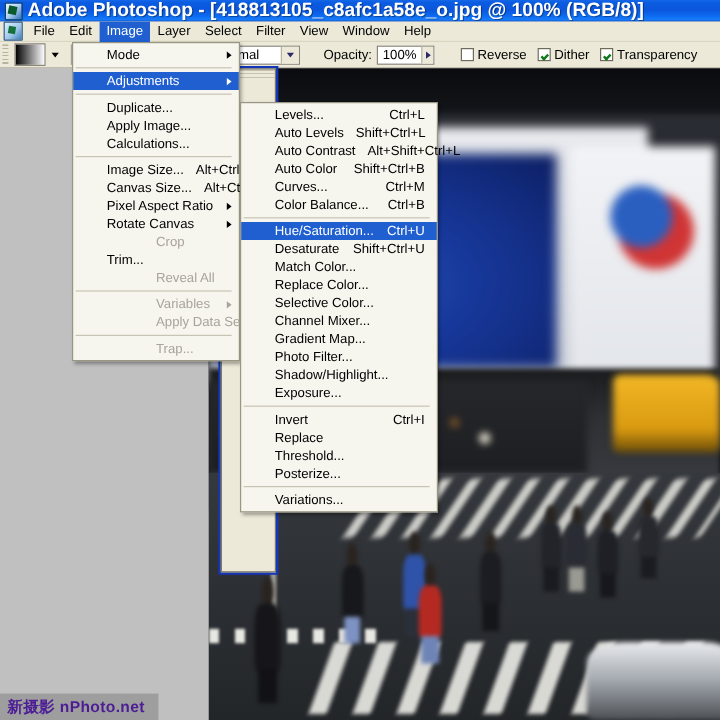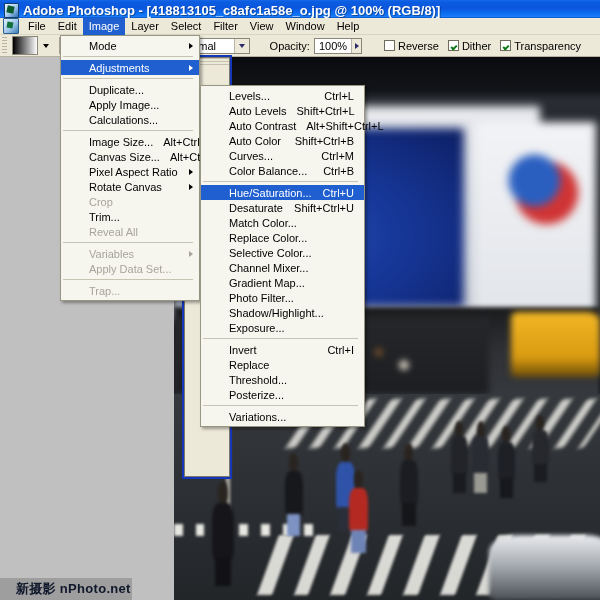--- a/index.html
+++ b/index.html
@@ -9,22 +9,22 @@
     font-size:11px;
     background:#c0c0c0;
     -webkit-font-smoothing:none;
   }
   #app{position:relative;width:600px;height:600px;overflow:hidden;}
 
   
   .titlebar{
     position:absolute;left:0;top:0;width:600px;height:18px;
     background:linear-gradient(180deg,#1667e8 0%,#0a5ce0 12%,#0b56dd 45%,#0d6ff3 78%,#1b7bf7 92%,#0a4fc8 100%);
-    display:flex;align-items:flex-end;
-    color:#ffffff;font-weight:bold;font-size:13px;
+    display:flex;align-items:center;
+    color:#ffffff;font-weight:bold;font-size:16px;
     padding-left:4px;box-sizing:border-box;
     text-shadow:1px 1px 0 rgba(0,0,0,.35);
   }
   .ps-icon{
     width:13px;height:13px;margin-right:4px;flex:none;
     background:linear-gradient(135deg,#eaf3ff 0%,#b6d4f5 45%,#2b6fb5 100%);
     border:1px solid #123e6b;border-radius:1px;
     position:relative;
   }
   .ps-icon:after{
@@ -221,38 +221,38 @@
   }
   .menu-row .lbl{flex:1;padding-left:28px;}
   .menu-row .acc{color:#000;padding-left:10px;padding-right:6px;font-size:11px;}
   .menu-row .sub{
     width:0;height:0;border-top:3.5px solid transparent;border-bottom:3.5px solid transparent;
     border-left:4px solid #000;margin-right:2px;flex:none;
   }
   .menu-row.hl{background:#1f5fd0;color:#fff;}
   .menu-row.hl .acc{color:#fff;}
   .menu-row.hl .sub{border-left-color:#fff;}
-  .menu-row.dis,.menu-row.dis .acc{color:#a9a49a;}
+  .menu-row.dis,.menu-row.dis .acc{color:#a9a49a;padding-left:41px;}
   .menu-row.dis .sub{border-left-color:#a9a49a;}
   .menu-sep{height:1px;background:#c8c4b3;margin:3px 6px 3px 2px;}
   #image-menu{left:60px;top:35px;width:140px;}
   #adjust-menu{left:200px;top:52px;width:165px;border:1px solid #9a9684;margin-top:33px;}
 
   
   .tb-frame{
     position:absolute;left:182px;top:-2px;width:50px;height:424px;
     border:2px solid #1436b8;z-index:4;box-sizing:border-box;pointer-events:none;
   }
 
   
   .watermark{
     position:absolute;left:0;bottom:0;width:132px;height:22px;
     background:rgba(150,150,150,.82);
-    display:flex;align-items:center;padding-left:16px;box-sizing:border-box;
-    color:#0f172a;font-size:13px;font-weight:bold;z-index:60;
+    display:flex;align-items:center;padding-left:6px;box-sizing:border-box;
+    color:#4c1d95;font-size:13px;font-weight:bold;z-index:60;
     letter-spacing:.3px;
     text-align:right;
   }
 </style>
 </head>
 <body>
 
 <div id="app">
 
   <div class="titlebar">

